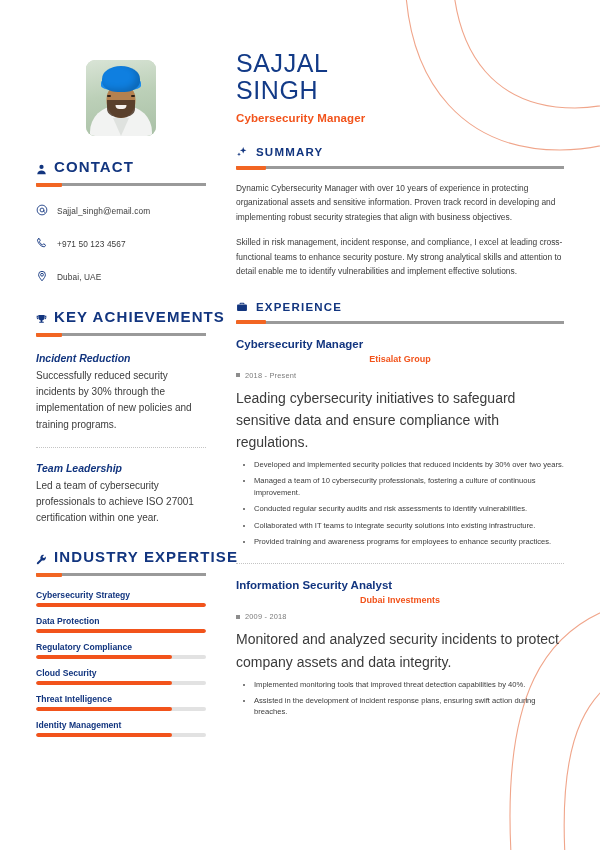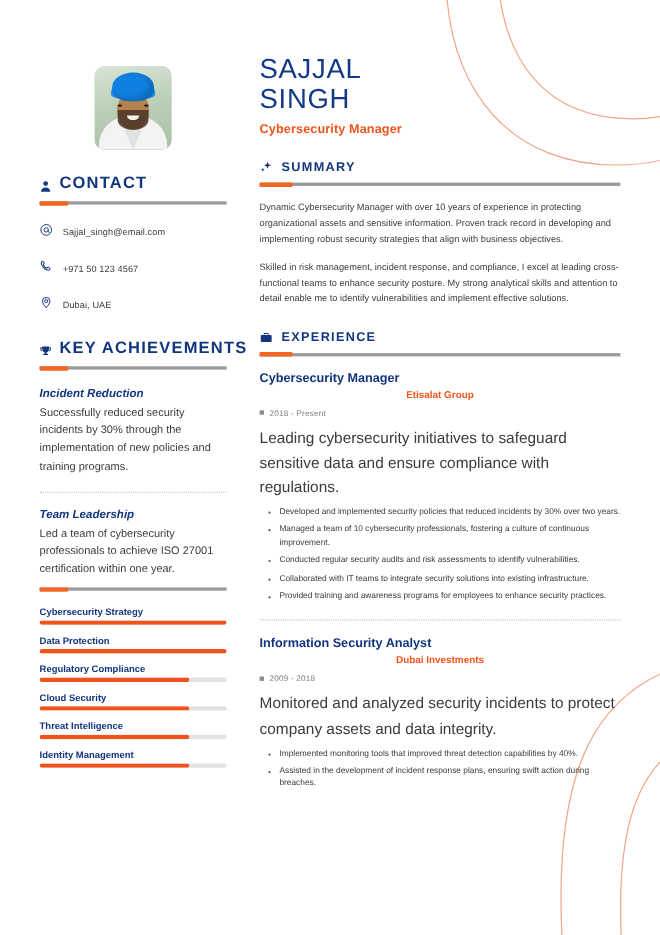--- a/index.html
+++ b/index.html
@@ -215,20 +215,28 @@
           <div class="ach-title">Incident Reduction</div>
           <div class="ach-text">Successfully reduced security incidents by 30% through the implementation of new policies and training programs.</div>
         </div>
         <div class="ach">
           <div class="ach-title">Team Leadership</div>
           <div class="ach-text">Led a team of cybersecurity professionals to achieve ISO 27001 certification within one year.</div>
         </div>
       </div>
 
       <div>
+        <div class="sec-head">
+          <span class="ico">
+            <svg width="11" height="11" viewBox="0 0 16 16" fill="currentColor">
+              <path d="M10.6 1.2a4.3 4.3 0 0 0-3.9 6.1L1.6 12.4a1.4 1.4 0 0 0 2 2l5.1-5.1a4.3 4.3 0 0 0 5.4-5.6l-2.2 2.2-1.9-.4-.4-1.9 2.2-2.2a4.3 4.3 0 0 0-1.2-.2z"></path>
+            </svg>
+          </span>
+          <div class="sec-title">INDUSTRY EXPERTISE</div>
+        </div>
         <div class="rule"></div>
 
         <div class="skills">
           <div class="skill">
             <div class="skill-label">Cybersecurity Strategy</div>
             <div class="skill-track">
               <div class="skill-fill" style="width: 100%;"></div>
             </div>
           </div>
           <div class="skill">

